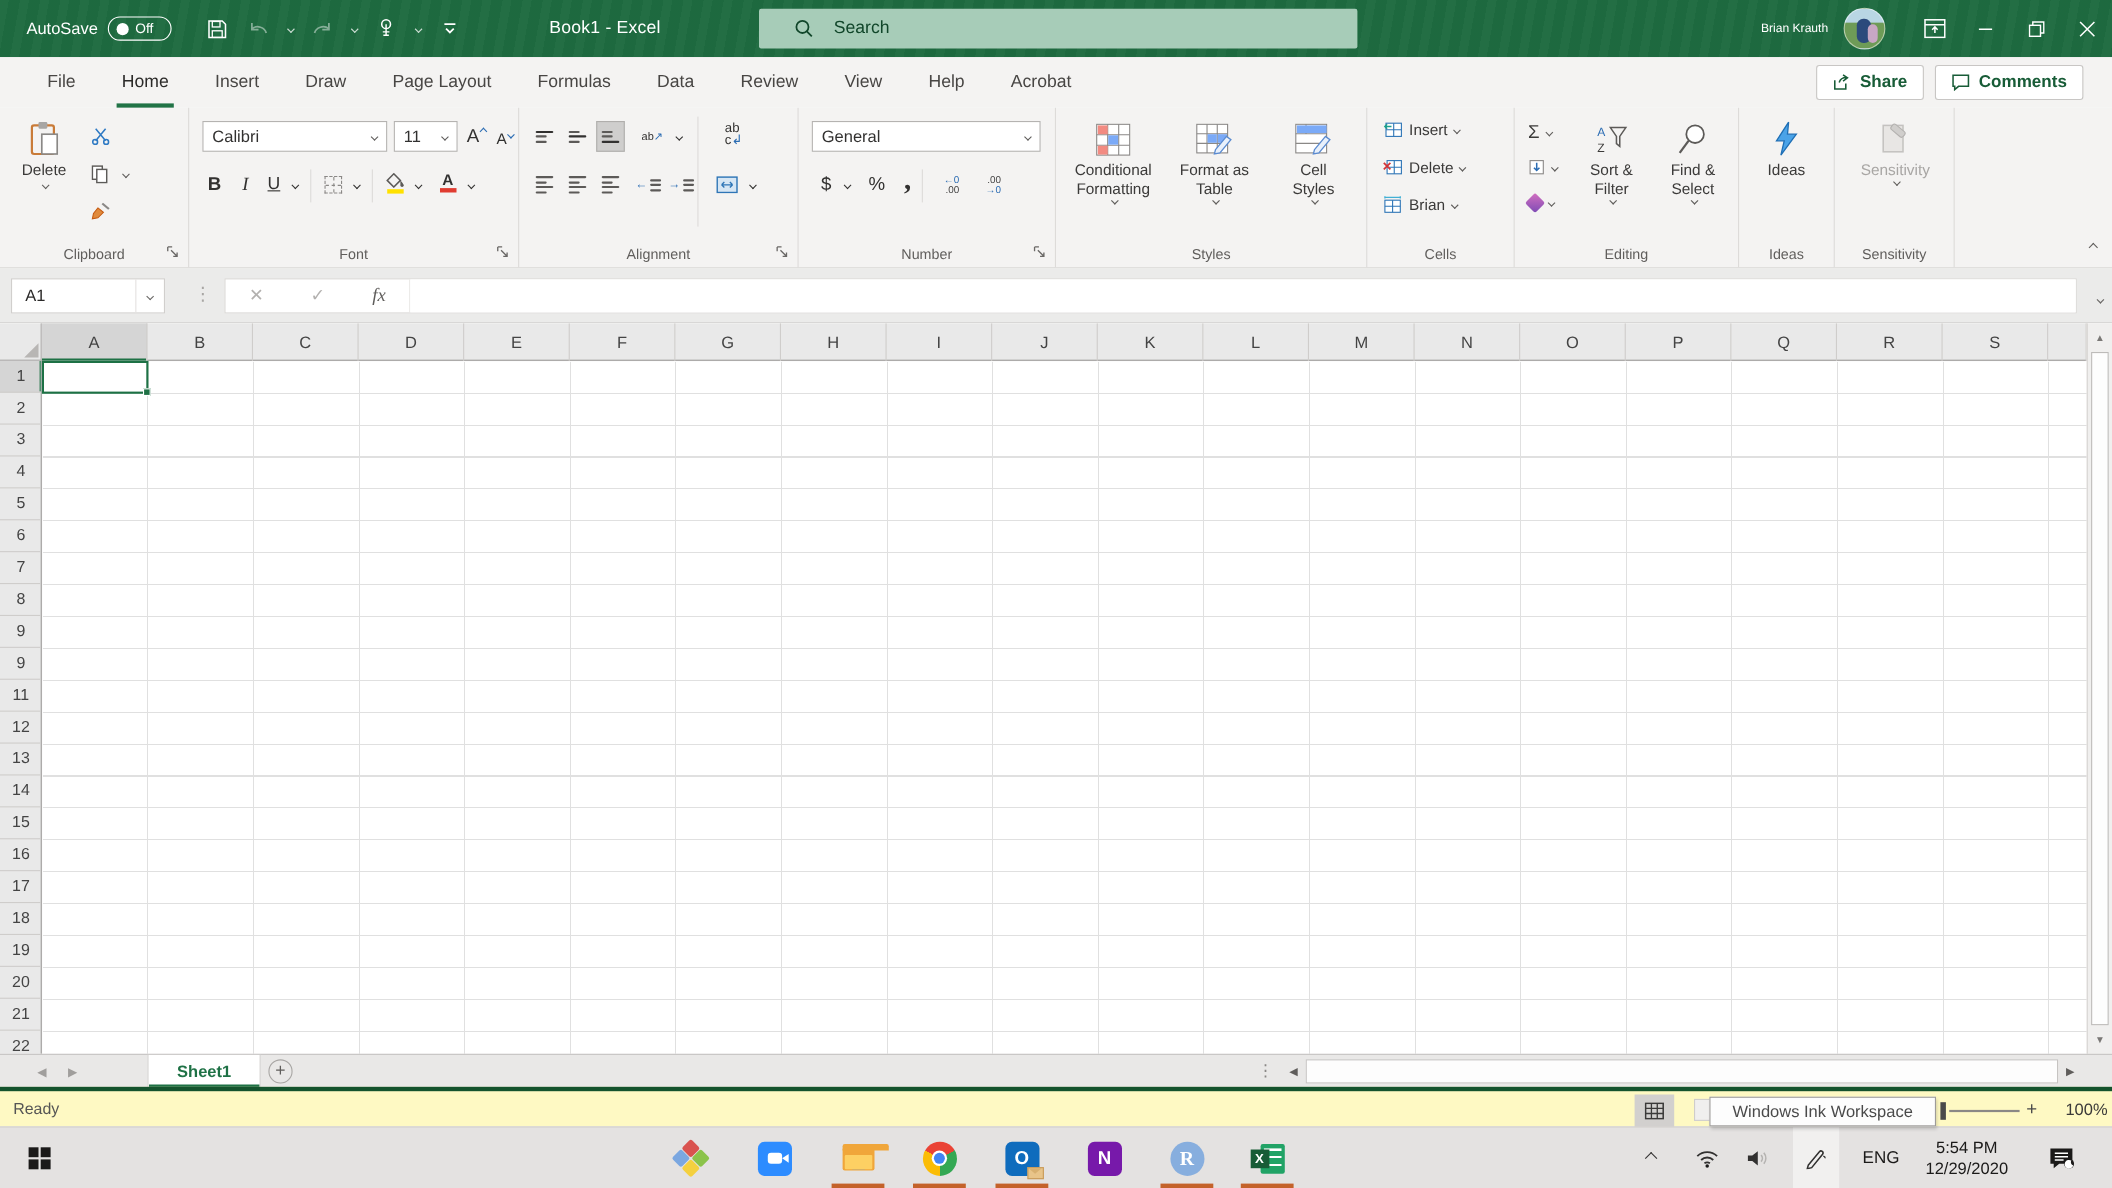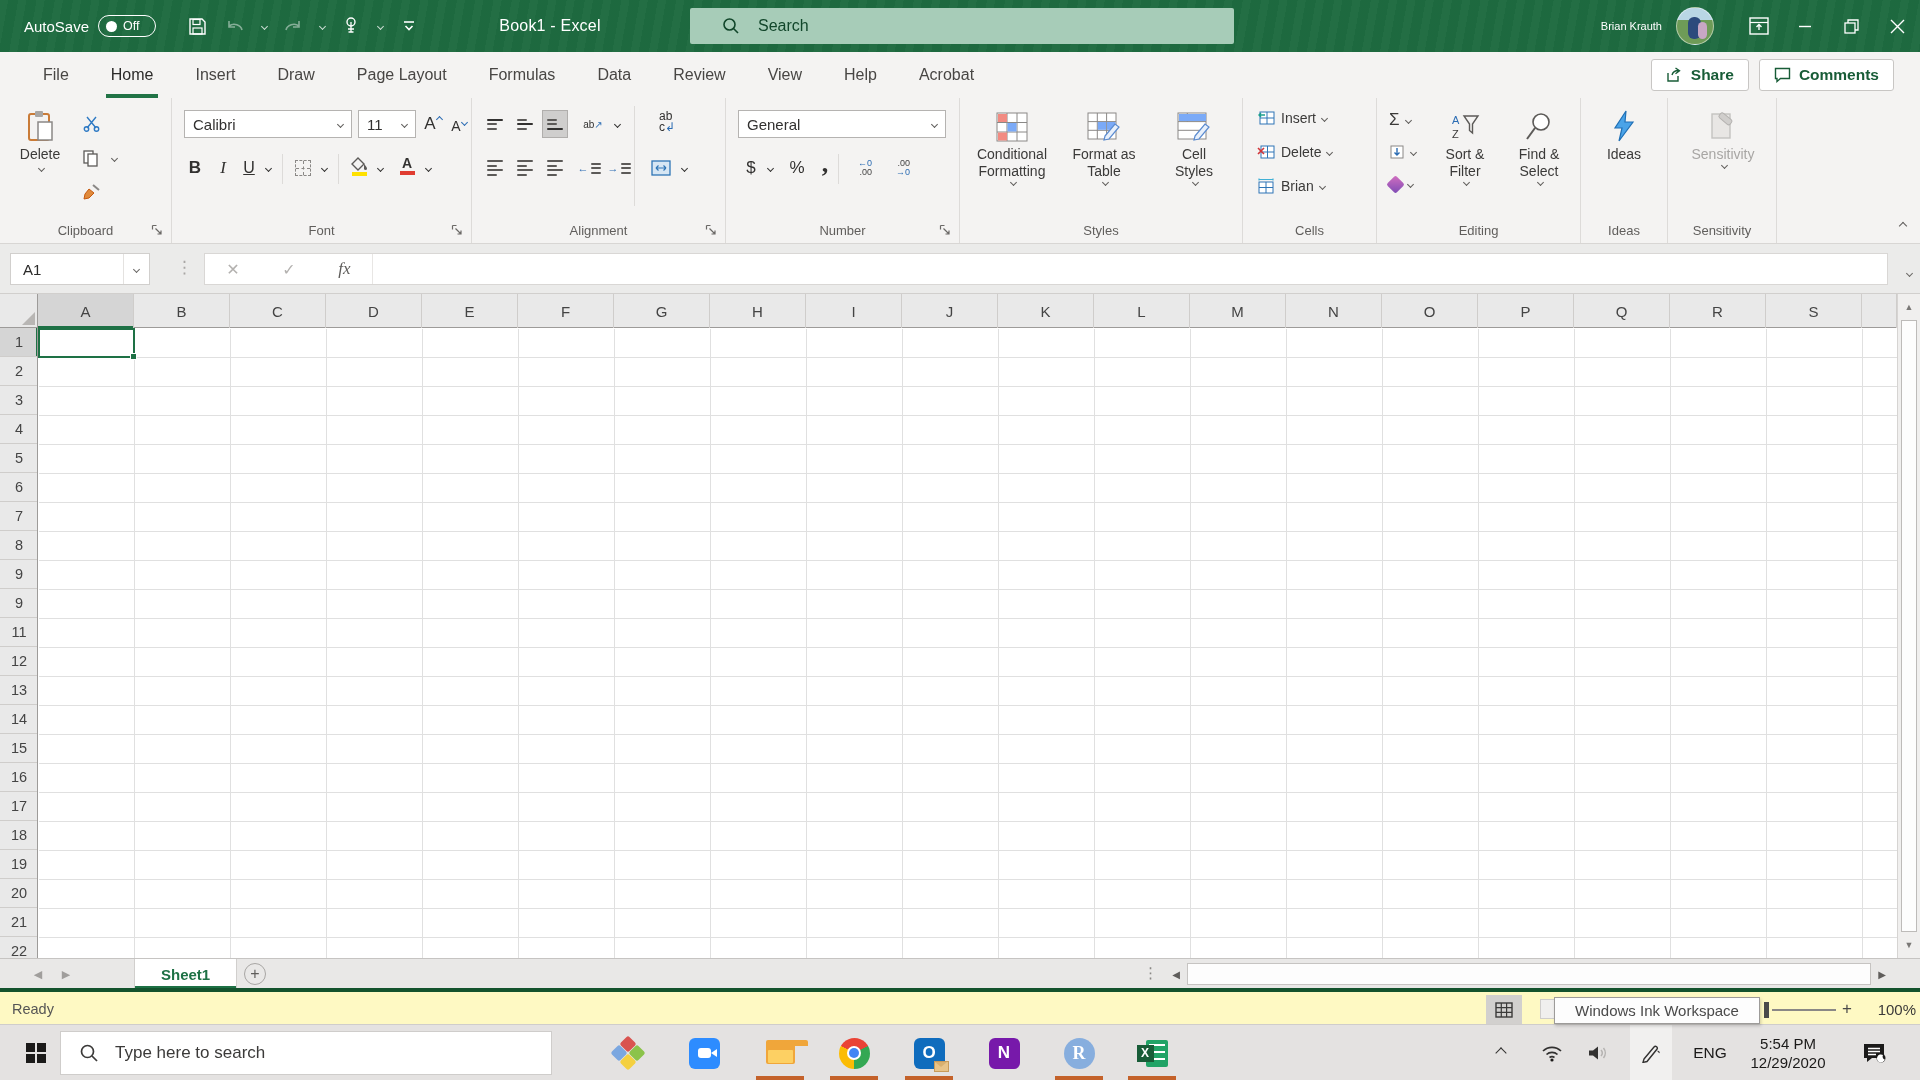--- a/index.html
+++ b/index.html
@@ -753,27 +753,20 @@
 
   <div id="taskbar">
     <span id="start">
       <span class="winlogo">
           <i></i>
           <i></i>
           <i></i>
           <i></i>
         </span>
     </span>
-    <div id="tb-search2">
-      <svg width="20" height="20" viewBox="0 0 20 20">
-          <circle cx="8.5" cy="8.5" r="6" fill="none" stroke="#3b3a39" stroke-width="1.7"></circle>
-          <path d="M13 13 L18 18" stroke="#3b3a39" stroke-width="1.7"></path>
-        </svg>
-      <input placeholder="Type here to search" style="">
-    </div>
 
     <span class="appbtn" style="left:600px">
       <span class="icon30" id="ic-pin">
           <i class="d n"></i>
           <i class="d w"></i>
           <i class="d e"></i>
           <i class="d s"></i>
         </span>
     </span>
     <span class="appbtn" style="left:676px">

